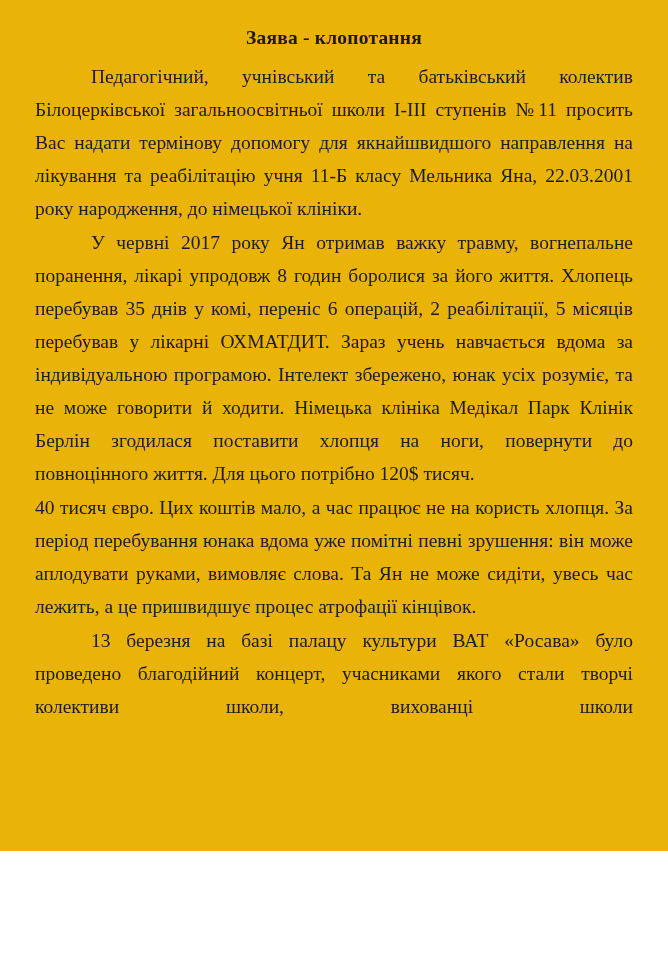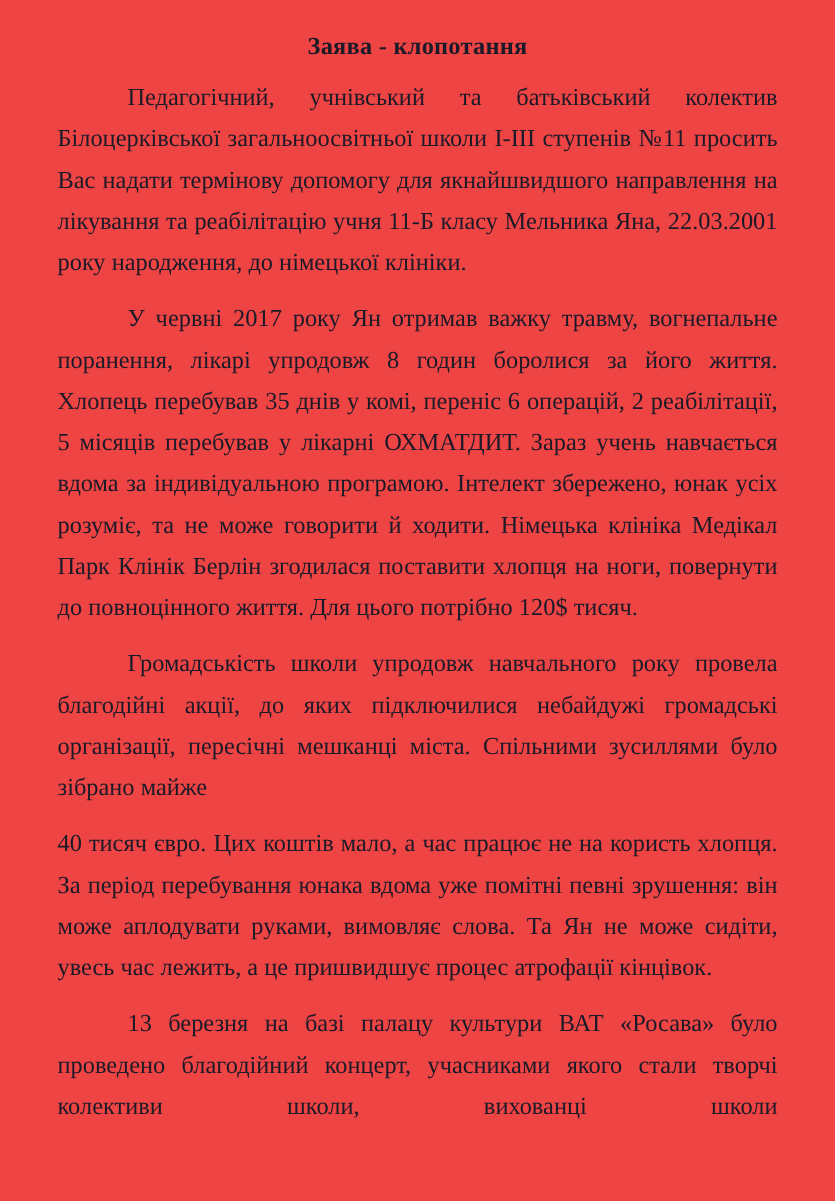--- a/index.html
+++ b/index.html
@@ -10,37 +10,37 @@
   body {
     width: 668px;
     height: 961px;
     overflow: hidden;
     font-family: "Liberation Serif", serif;
     color: #1a1a28;
   }
   .page {
     box-sizing: border-box;
     width: 668px;
-    height: 961px;
+    height: 851px;
     padding: 26px 34px 0 34px;
-    background: #ef4444;
+    background: #eab308;
   }
   .doc-title {
     text-align: center;
     font-size: 19.5px;
     line-height: 1.25;
     margin: 0 0 10px 0;
     letter-spacing: 0.2px;
   }
   .para {
     font-size: 19.5px;
     line-height: 33px;
     text-align: justify;
     text-justify: inter-word;
-    margin: 12px;
+    margin: 1px;
     text-indent: 56px;
     hyphens: none;
   }
   .para.no-indent {
     text-indent: 0;
   }
   .para + .para {
     margin-top: 0;
   }
   
@@ -52,19 +52,18 @@
 <body>
 
 <div class="page">
 
   <h1 class="doc-title">Заява - клопотання</h1>
 
   <p class="para">Педагогічний, учнівський та батьківський колектив Білоцерківської загальноосвітньої школи І-ІІІ ступенів №11 просить Вас надати термінову допомогу для якнайшвидшого направлення на лікування та реабілітацію учня 11-Б класу Мельника Яна, 22.03.2001 року народження, до німецької клініки.</p>
 
   <p class="para">У червні 2017 року Ян отримав важку травму, вогнепальне поранення, лікарі упродовж 8 годин боролися за його життя. Хлопець перебував 35 днів у комі, переніс 6 операцій, 2 реабілітації, 5 місяців перебував у лікарні ОХМАТДИТ. Зараз учень навчається вдома за індивідуальною програмою. Інтелект збережено, юнак усіх розуміє, та не може говорити й ходити. Німецька клініка Медікал Парк Клінік Берлін згодилася поставити хлопця на ноги, повернути до повноцінного життя. Для цього потрібно 120$ тисяч.</p>
 
-  <p class="para">Громадськість школи упродовж навчального року провела благодійні акції, до яких підключилися небайдужі громадські організації, пересічні мешканці міста. Спільними зусиллями було зібрано майже</p>
 
   <p class="para no-indent">40 тисяч євро. Цих коштів мало, а час працює не на користь хлопця. За період перебування юнака вдома уже помітні певні зрушення: він  може аплодувати руками, вимовляє слова. Та Ян не може сидіти, увесь час лежить, а це пришвидшує процес атрофації кінцівок.</p>
 
   <p class="para clipped">13 березня на базі палацу культури ВАТ «Росава» було проведено благодійний концерт, учасниками якого стали творчі колективи школи, вихованці школи</p>
 
 </div>
 
 </body></html>

